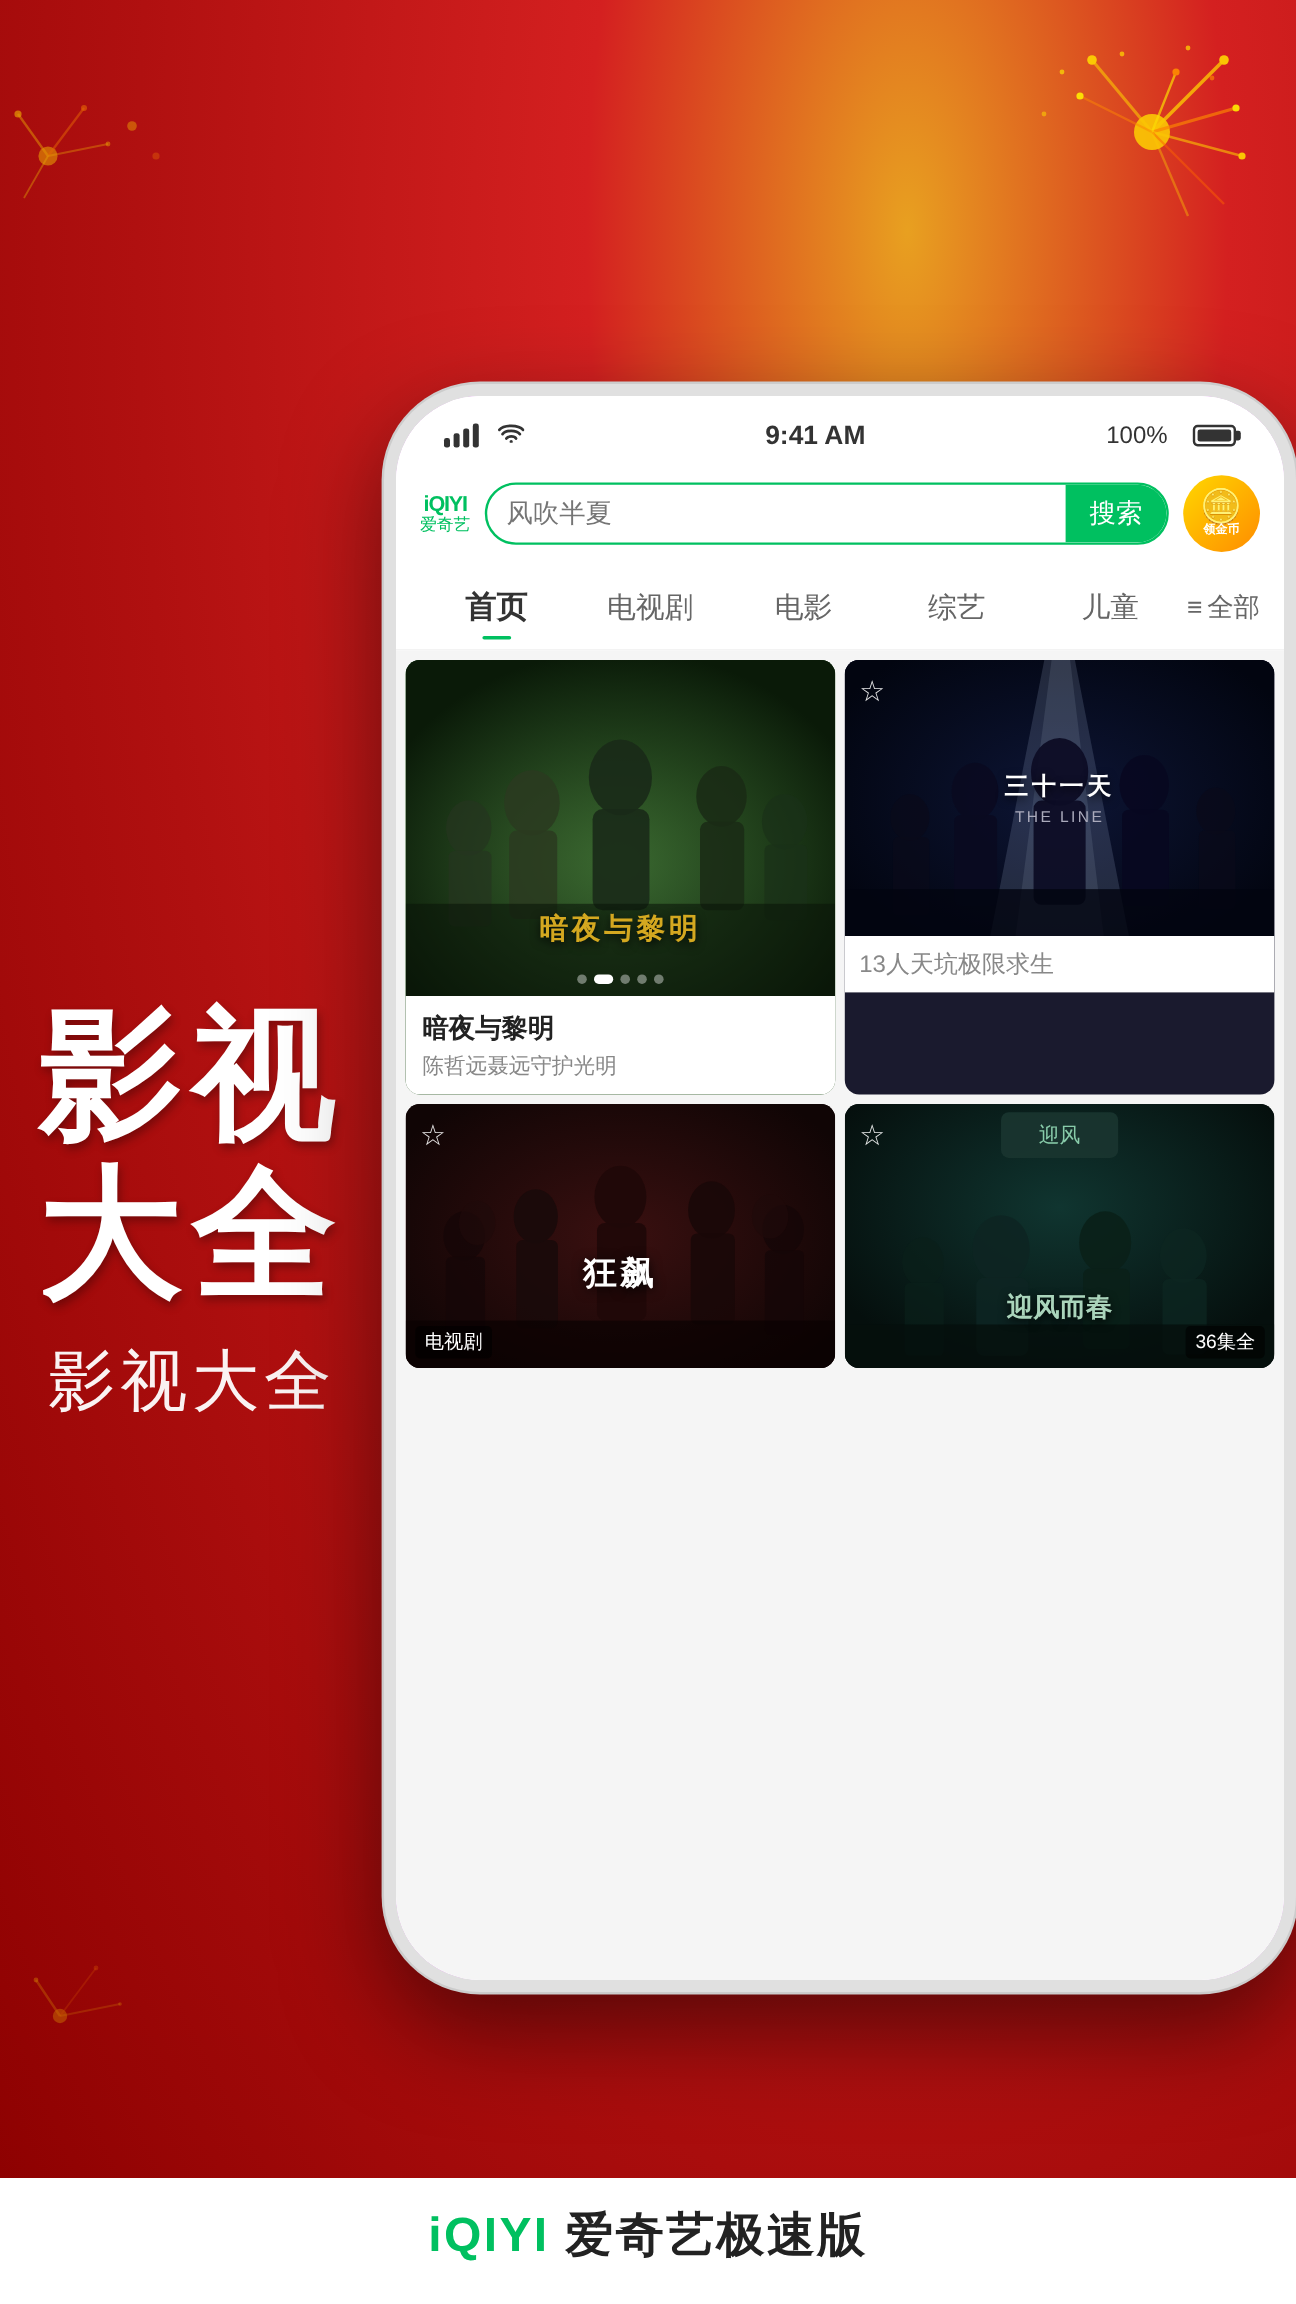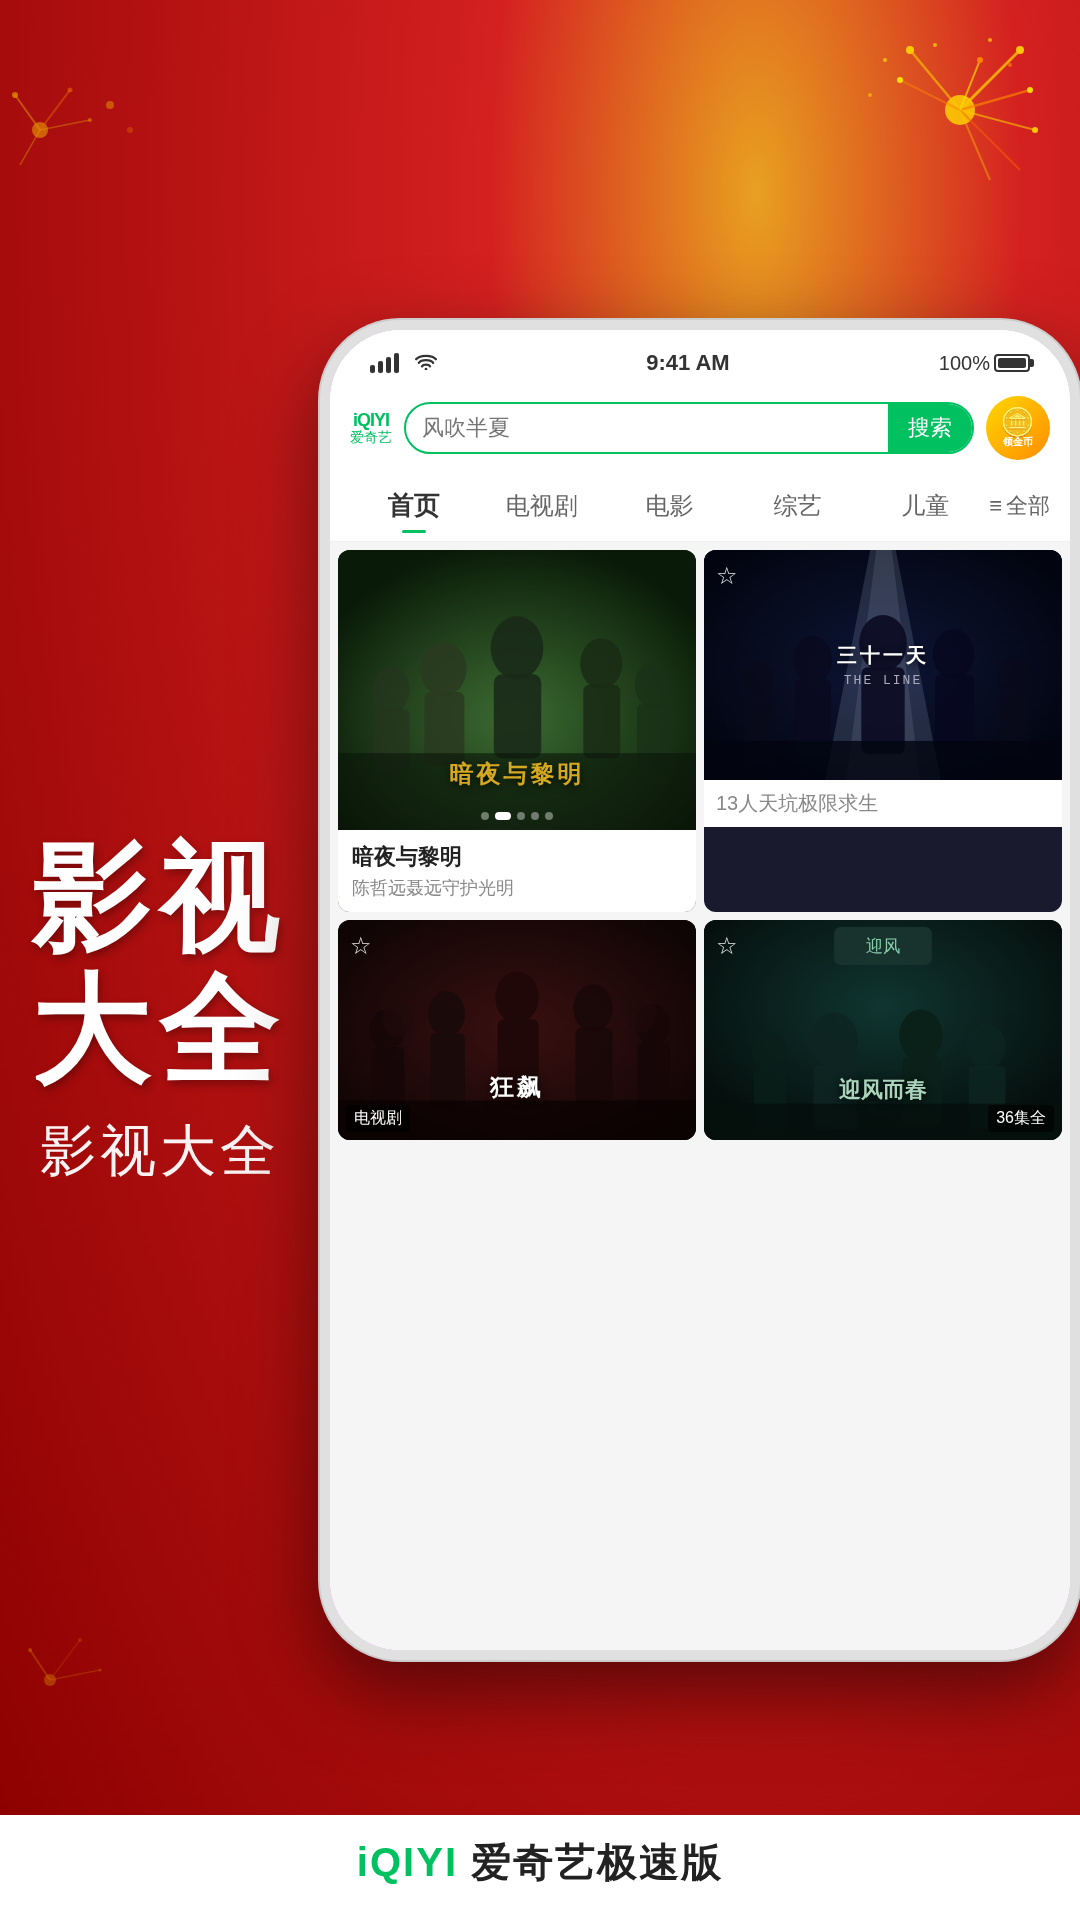--- a/index.html
+++ b/index.html
@@ -154,21 +154,21 @@
 
     .status-time {
       font-size: 22px;
       font-weight: 600;
       color: #333;
     }
 
     .status-right {
       display: flex;
       align-items: center;
-      gap: 4px;
+      gap: 21px;
     }
 
     .battery-text {
       font-size: 20px;
       color: #333;
     }
 
     .battery-icon {
       width: 36px;
       height: 18px;
@@ -726,21 +726,21 @@
                 </div>
               </div>
               <div class="card-info">
                 <div class="card-title">暗夜与黎明</div>
                 <div class="card-desc">陈哲远聂远守护光明</div>
               </div>
             </div>
 
             <div class="side-card">
               <div style="position:relative; width:100%; height:230px; overflow:hidden;">
-                <div class="poster-art-2" style="width:100%;height:100%;position:relative;font-family:Liberation Mono, monospace;">
+                <div class="poster-art-2" style="width:100%;height:100%;position:relative;">
                   <svg width="100%" height="100%" viewBox="0 0 330 230" preserveAspectRatio="xMidYMid slice" style="position:absolute;top:0;left:0;">
                     <defs>
                       <radialGradient id="g2" cx="50%" cy="50%" r="60%">
                         <stop offset="0%" stop-color="#0d1535" stop-opacity="1"></stop>
                         <stop offset="100%" stop-color="#020510" stop-opacity="1"></stop>
                       </radialGradient>
                     </defs>
                     <rect width="330" height="230" fill="url(#g2)"></rect>
 
                     <polygon points="155,0 175,0 220,230 110,230" fill="rgba(200,220,255,0.15)"></polygon>
@@ -793,21 +793,21 @@
                     <ellipse cx="45" cy="110" rx="16" ry="19" fill="#150608" opacity="0.8"></ellipse>
                     <rect x="31" y="126" width="30" height="65" rx="4" fill="#150608" opacity="0.8"></rect>
                     <ellipse cx="290" cy="105" rx="16" ry="19" fill="#150608" opacity="0.8"></ellipse>
                     <rect x="276" y="121" width="30" height="65" rx="4" fill="#150608" opacity="0.8"></rect>
                     <ellipse cx="55" cy="100" rx="14" ry="17" fill="#200a0a" opacity="0.7"></ellipse>
                     <ellipse cx="280" cy="95" rx="14" ry="17" fill="#200a0a" opacity="0.7"></ellipse>
 
                     <rect x="0" y="175" width="330" height="45" fill="#0a0202" opacity="0.7"></rect>
                   </svg>
 
-                  <div style="position:absolute; bottom:37px; left:0; right:0; text-align:center; color:white; font-size:24px; font-weight:900; text-shadow: 0 2px 10px rgba(0,0,0,0.9); letter-spacing:3px;">狂飙</div>
+                  <div style="position:absolute; bottom:60px; left:0; right:0; text-align:center; color:white; font-size:28px; font-weight:900; text-shadow: 0 2px 10px rgba(0,0,0,0.9); letter-spacing:3px;">狂飙</div>
                   <div class="star-icon-card">☆</div>
                   <div class="card-badge">电视剧</div>
                 </div>
               </div>
             </div>
 
             <div class="bottom-card">
               <div style="position:relative; width:100%; height:220px; overflow:hidden;">
                 <div class="poster-art-4" style="width:100%;height:100%;position:relative;">
                   <svg width="100%" height="100%" viewBox="0 0 330 220" preserveAspectRatio="xMidYMid slice" style="position:absolute;top:0;left:0;">

